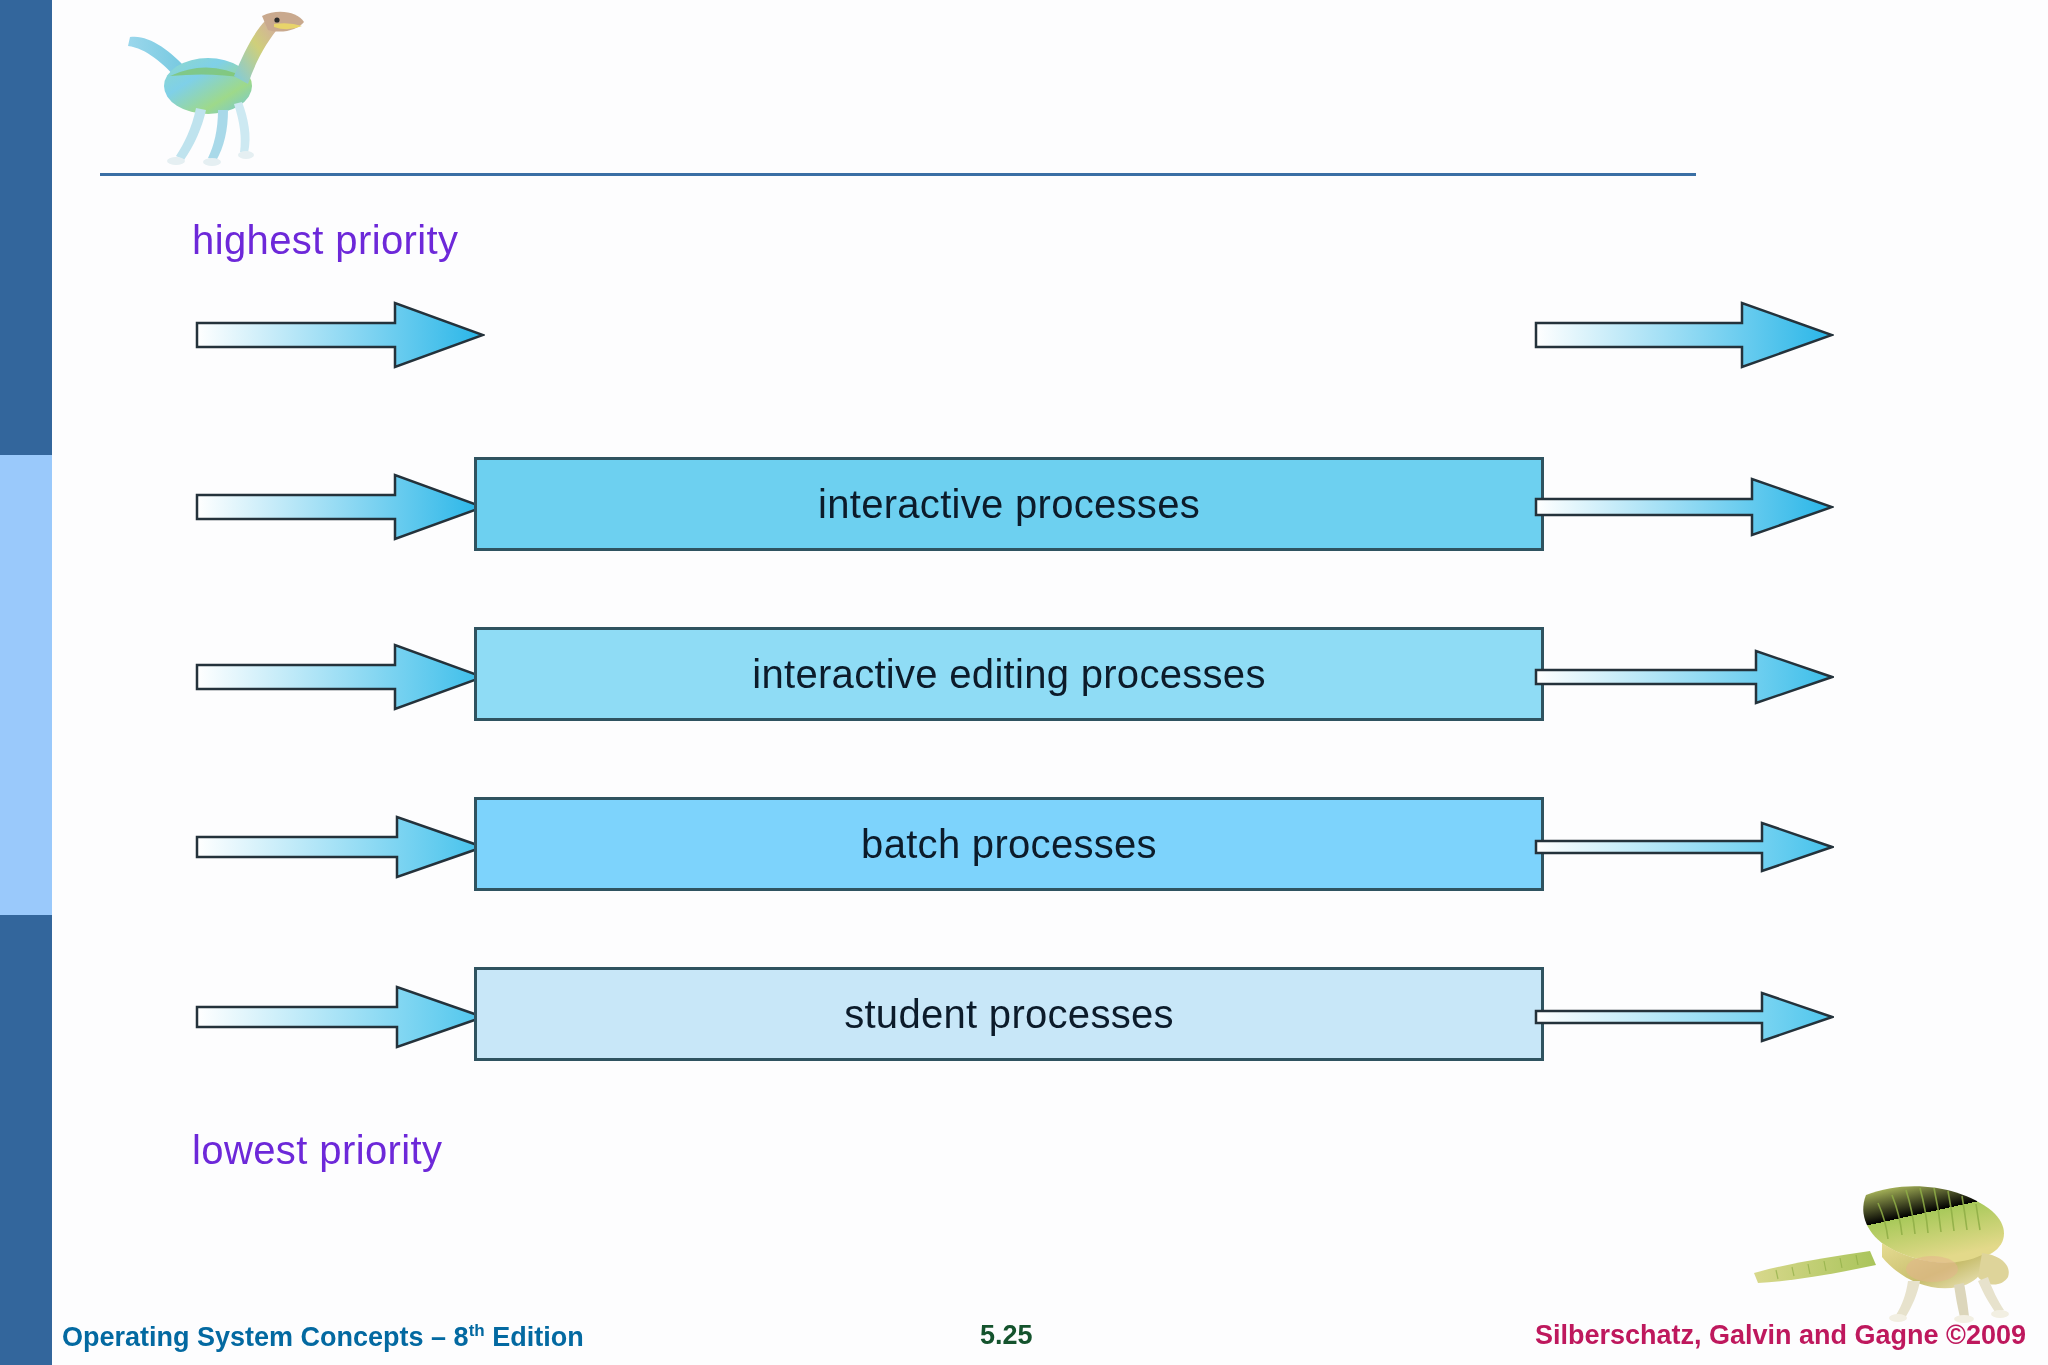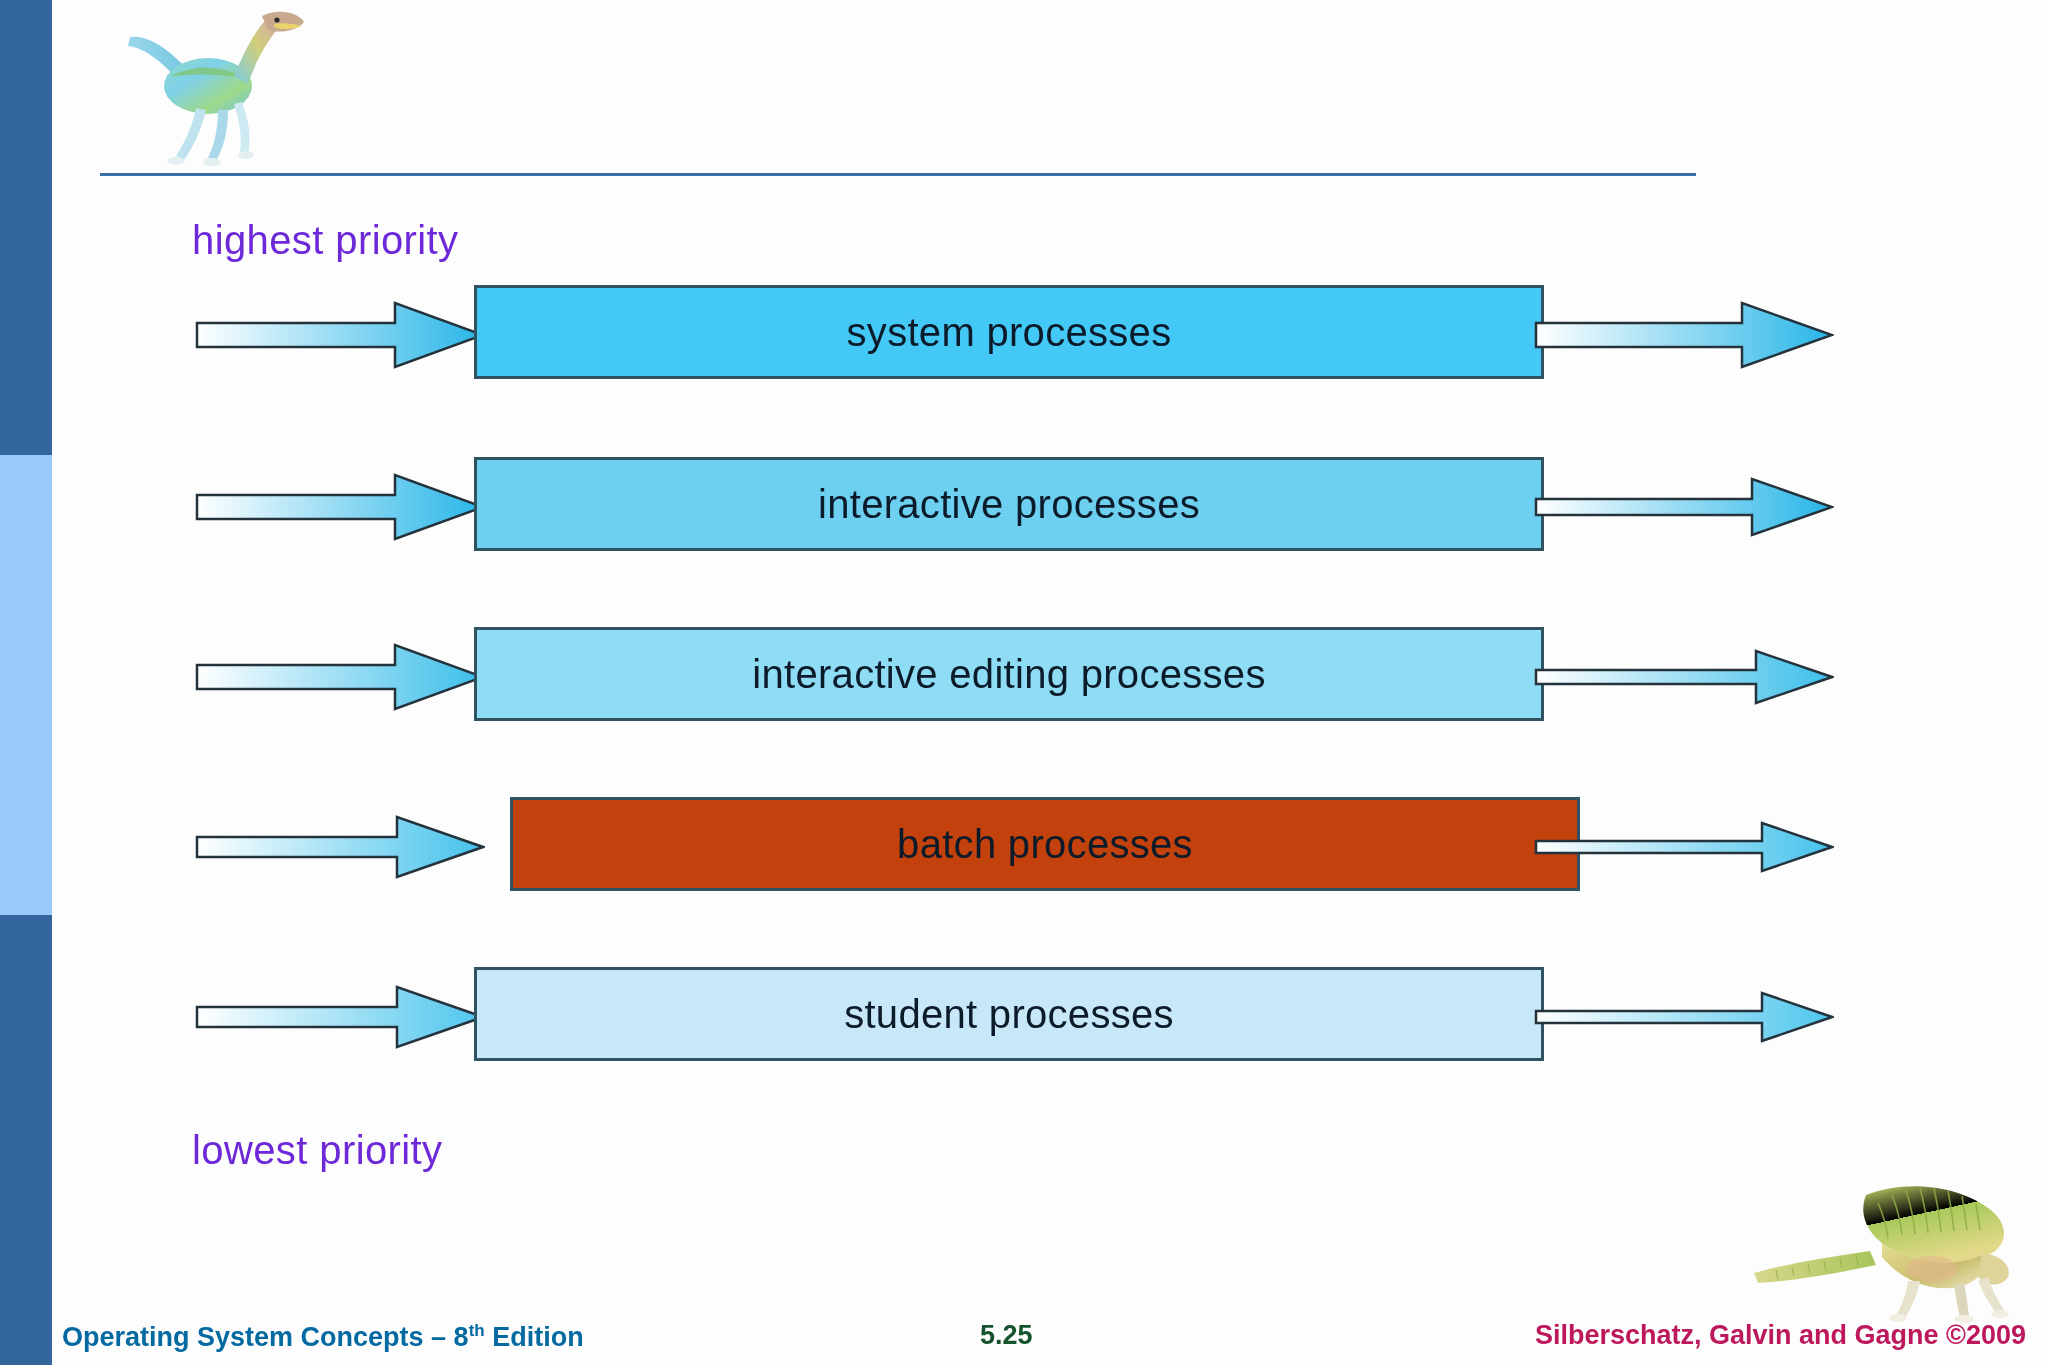--- a/index.html
+++ b/index.html
@@ -253,23 +253,20 @@
         <svg viewBox="0 0 290 100" width="290" height="100">
           <defs>
             <linearGradient id="inG1" x1="0" y1="0" x2="1" y2="0">
               <stop offset="0%" stop-color="#FFFFFF"></stop>
                 <stop offset="100%" stop-color="#29B6E8"></stop>
             </linearGradient>
           </defs>
           <path d="M2 38 L200 38 L200 18 L288 50 L200 82 L200 62 L2 62 Z" fill="url(#inG1)" stroke="#24323B" stroke-width="2.5" stroke-linejoin="miter"></path>
         </svg>
       </div>
-      <div class="queue-bar" style="background:#44C8F5;">
-        <span class="queue-label">system processes</span>
-      </div>
       <div class="arrow arrow-out">
         <svg viewBox="0 0 300 100" width="300" height="100">
           <defs>
             <linearGradient id="outG1" x1="0" y1="0" x2="1" y2="0">
               <stop offset="0%" stop-color="#FFFFFF"></stop>
                 <stop offset="100%" stop-color="#29B6E8"></stop>
             </linearGradient>
           </defs>
           <path d="M2 38 L208 38 L208 18 L298 50 L208 82 L208 62 L2 62 Z" fill="url(#outG1)" stroke="#24323B" stroke-width="2.5" stroke-linejoin="miter"></path>
         </svg>
@@ -337,21 +334,21 @@
         <svg viewBox="0 0 290 100" width="290" height="100">
           <defs>
             <linearGradient id="inG4" x1="0" y1="0" x2="1" y2="0">
               <stop offset="0%" stop-color="#FFFFFF"></stop>
                 <stop offset="100%" stop-color="#45C2EC"></stop>
             </linearGradient>
           </defs>
           <path d="M2 40 L202 40 L202 20 L288 50 L202 80 L202 60 L2 60 Z" fill="url(#inG4)" stroke="#24323B" stroke-width="2.5" stroke-linejoin="miter"></path>
         </svg>
       </div>
-      <div class="queue-bar" style="background:#c2410c;margin-left:36px;">
+      <div class="queue-bar" style="background:#7dd3fc;">
         <span class="queue-label">batch processes</span>
       </div>
       <div class="arrow arrow-out">
         <svg viewBox="0 0 300 100" width="300" height="100">
           <defs>
             <linearGradient id="outG4" x1="0" y1="0" x2="1" y2="0">
               <stop offset="0%" stop-color="#FFFFFF"></stop>
                 <stop offset="100%" stop-color="#45C2EC"></stop>
             </linearGradient>
           </defs>

